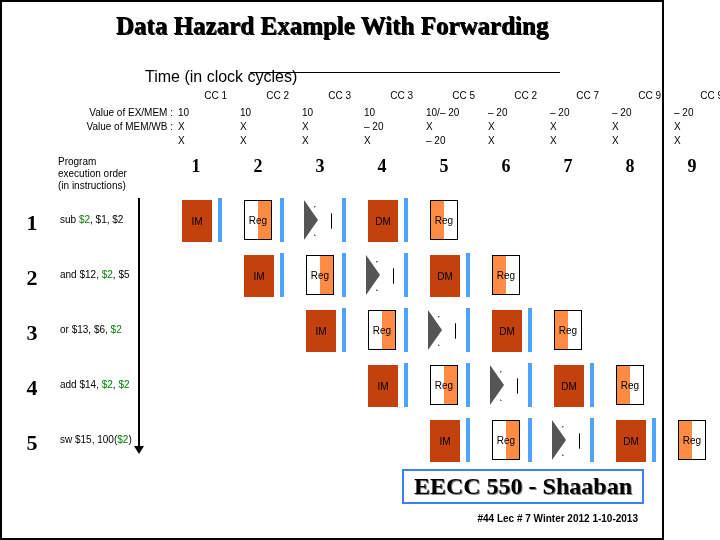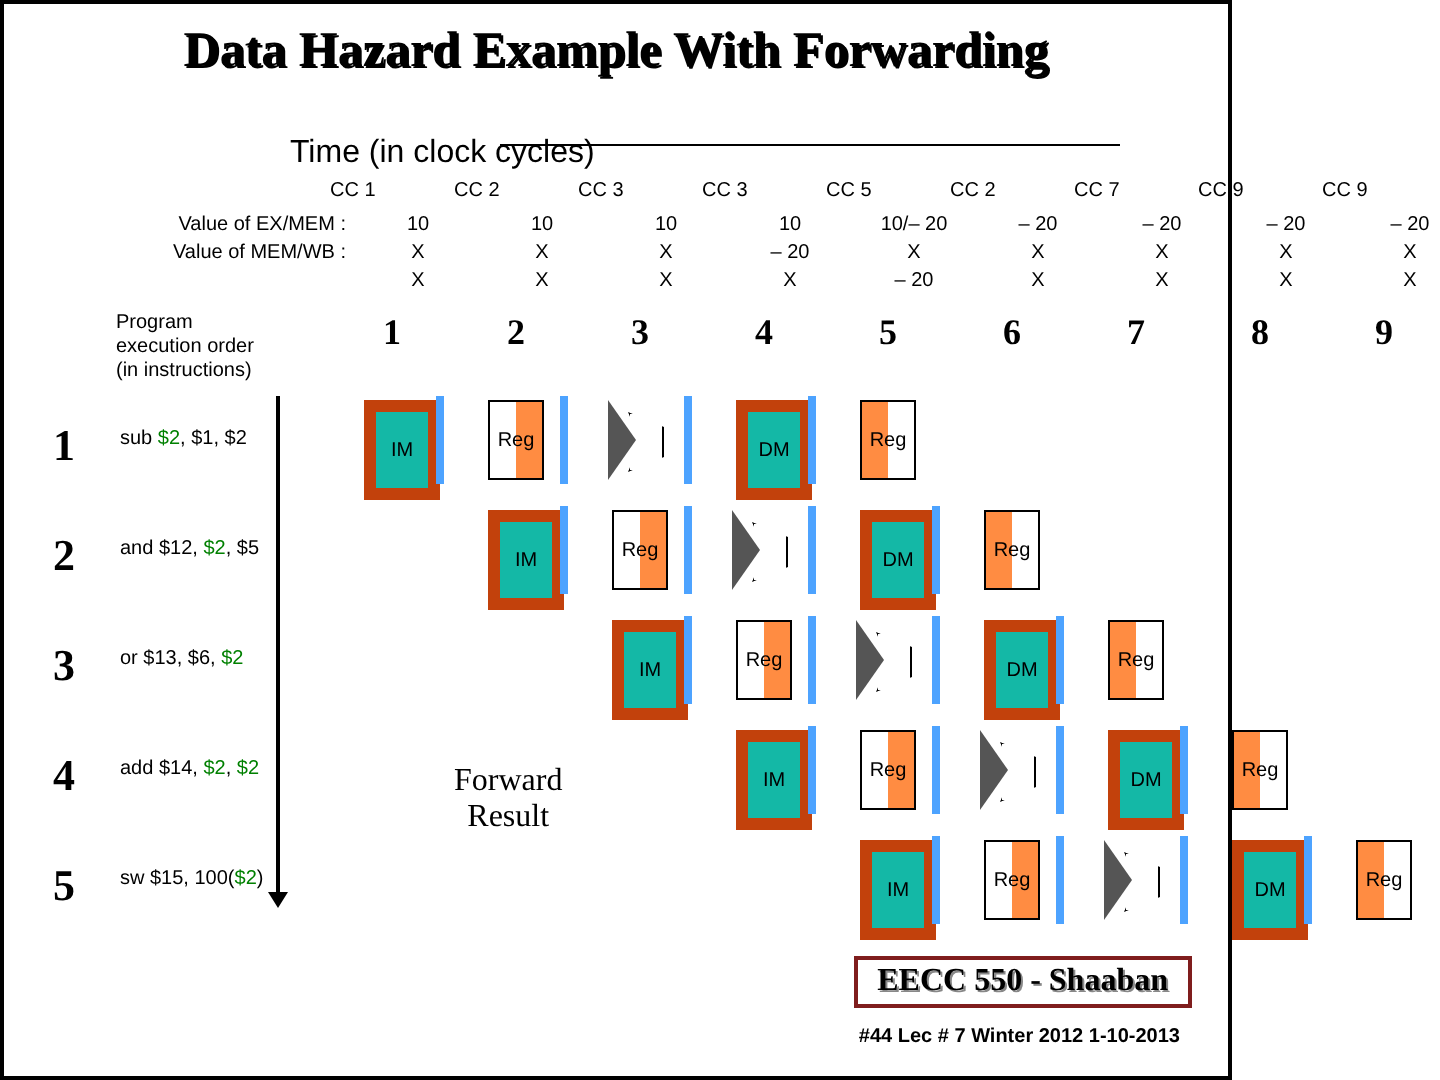--- a/index.html
+++ b/index.html
@@ -1,42 +1,42 @@
 <!DOCTYPE html>
 <html><head>
 <meta charset="utf-8">
 <style>
   body{margin:0;background:#fff;font-family:Arial,Helvetica,sans-serif;font-size:10px;color:#000}
-  .slide{position:relative;width:616px;height:540px;border:2px solid #000;box-sizing:border-box}
+  .slide{position:relative;width:664px;height:540px;border:2px solid #000;box-sizing:border-box}
   .title{font-family:"Times New Roman",serif;font-weight:bold;font-size:25px;text-align:center;margin-top:10px;text-shadow:1px 1px 0 #000}
   .time-lbl{position:absolute;top:66px;left:143px;font-size:16px}
   .hr{position:absolute;top:70px;left:248px;width:310px;border-top:1px solid #000}
   .cc-row{position:absolute;top:88px;left:163px;display:grid;grid-template-columns:repeat(9,62px);font-size:10px}
-  .cc-row span{text-align:left}
+  .cc-row span{text-align:right}
   .rlabels{position:absolute;top:104px;left:46px;font-size:10px;line-height:14px;text-align:right;width:125px}
   .rvals{position:absolute;top:104px;left:176px;display:grid;grid-template-columns:repeat(9,62px);font-size:10px;line-height:14px}
-  .rvals div{text-align:center}
+  .rvals div{}
   .instno{position:absolute;top:154px;left:163px;display:grid;grid-template-columns:repeat(9,62px);font-family:"Times New Roman",serif;font-size:18px;font-weight:bold}
   .instno span{text-align:center}
   .peo{position:absolute;top:154px;left:56px;font-size:10px;line-height:12px}
   .row{position:absolute;left:20px;right:10px;height:55px}
   .rn{position:absolute;left:0;top:18px;font-family:"Times New Roman",serif;font-size:22px;font-weight:bold;width:20px;text-align:center}
   .itxt{position:absolute;left:38px;top:22px;font-size:10px}
   .g{color:#008000}
   .stage{position:absolute;top:8px;height:40px;display:flex;align-items:center;justify-content:center}
-  .im,.dm{width:26px;height:38px;background:#14b8a6;border:6px solid #c2410c;font-size:10px}
+  .im,.dm{width:26px;height:38px;background:#c2410c;border:2px solid #c2410c;font-size:10px}
   .reg{width:26px;height:38px;border:1px solid #000;font-size:10px;background:linear-gradient(to right,#fff 50%,#ff8c42 50%)}
   .reg2{background:linear-gradient(to right,#ff8c42 50%,#fff 50%)}
   .alu{position:relative;width:30px;height:40px}
   .alu::before{content:"";position:absolute;left:0;top:0;width:0;height:0;border-top:20px solid transparent;border-bottom:20px solid transparent;border-left:14px solid #555}
   .alu::after{content:"";position:absolute;left:10px;top:6px;width:16px;height:28px;background:#fff;border:1px solid #000;clip-path:polygon(0 0,100% 25%,100% 75%,0 100%,35% 50%)}
   .pipe{position:absolute;top:6px;width:4px;height:44px;background:#4da3ff}
   .fwd{position:absolute;top:380px;left:225px;font-family:"Times New Roman",serif;font-size:16px;text-align:center;line-height:18px}
   .qbox{position:absolute;bottom:36px;left:20px;width:360px;border:2px solid #000;padding:4px 6px;font-size:11px}
-  .eecc{position:absolute;bottom:34px;right:18px;font-family:"Times New Roman",serif;font-size:16px;font-weight:bold;border:2px solid #7f1d1d;padding:2px 10px;text-shadow:1px 1px 0 #888}
+  .eecc{position:absolute;bottom:34px;right:18px;font-family:"Times New Roman",serif;font-size:24px;font-weight:bold;border:2px solid #3b82f6;padding:2px 10px;text-shadow:1px 1px 0 #888}
   .foot{position:absolute;bottom:14px;right:24px;font-size:10px;font-weight:bold}
   .arrow{position:absolute;left:136px;top:196px;width:2px;height:250px;background:#000}
   .arrow::after{content:"";position:absolute;bottom:-6px;left:-4px;border-left:5px solid transparent;border-right:5px solid transparent;border-top:8px solid #000}
 </style>
 </head>
 <body>
 
 <div class="slide">
   <div class="title">Data Hazard Example With Forwarding</div>
 
@@ -188,18 +188,16 @@
     <div class="pipe" style="left:444px"></div>
     <div class="stage reg" style="left:470px">Reg</div>
     <div class="pipe" style="left:506px"></div>
     <div class="stage alu" style="left:530px"></div>
     <div class="pipe" style="left:568px"></div>
     <div class="stage dm" style="left:594px">DM</div>
     <div class="pipe" style="left:630px"></div>
     <div class="stage reg reg2" style="left:656px">Reg</div>
   </div>
 
-  <div class="fwd" style="white-space:pre">Forward
-Result</div>
 
   <div class="eecc">EECC 550 - Shaaban</div>
   <div class="foot">#44  Lec # 7  Winter 2012  1-10-2013</div>
 </div>
 
 </body></html>

